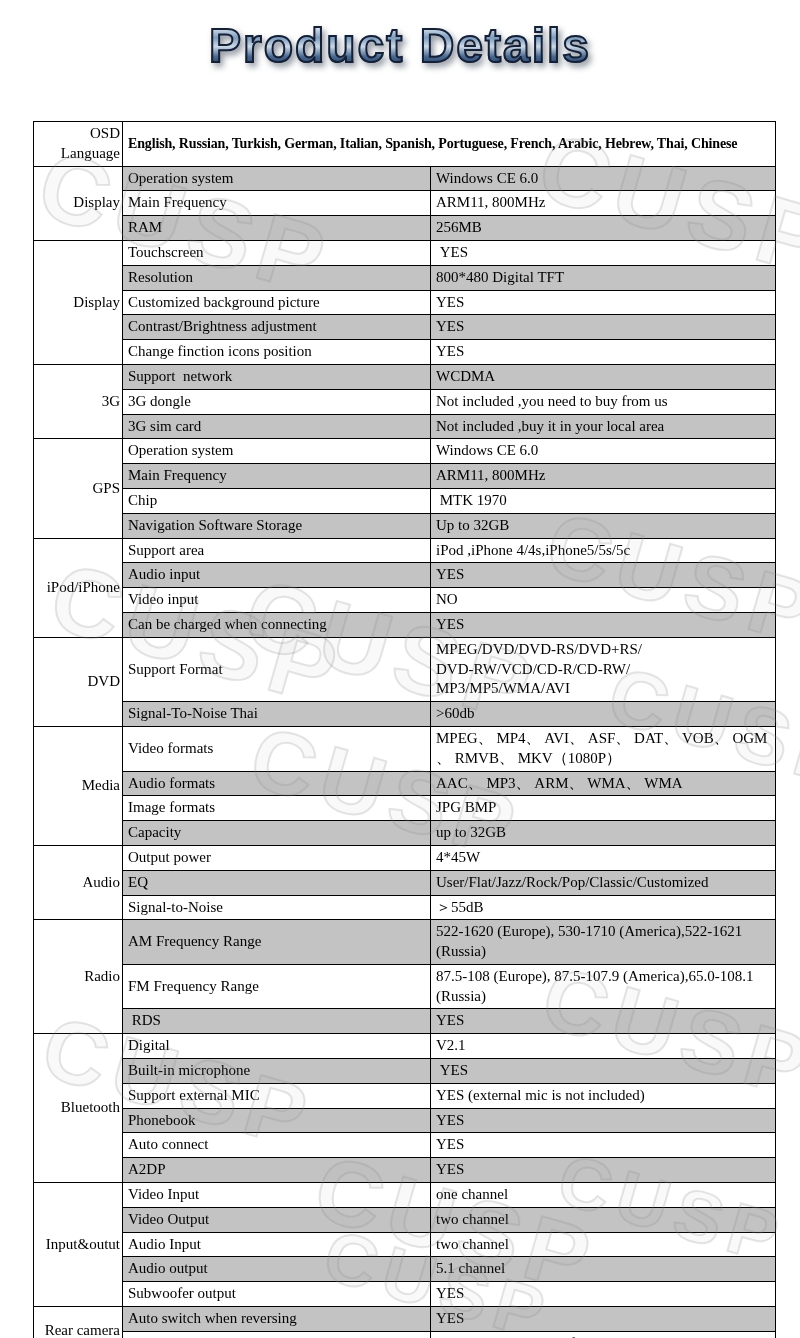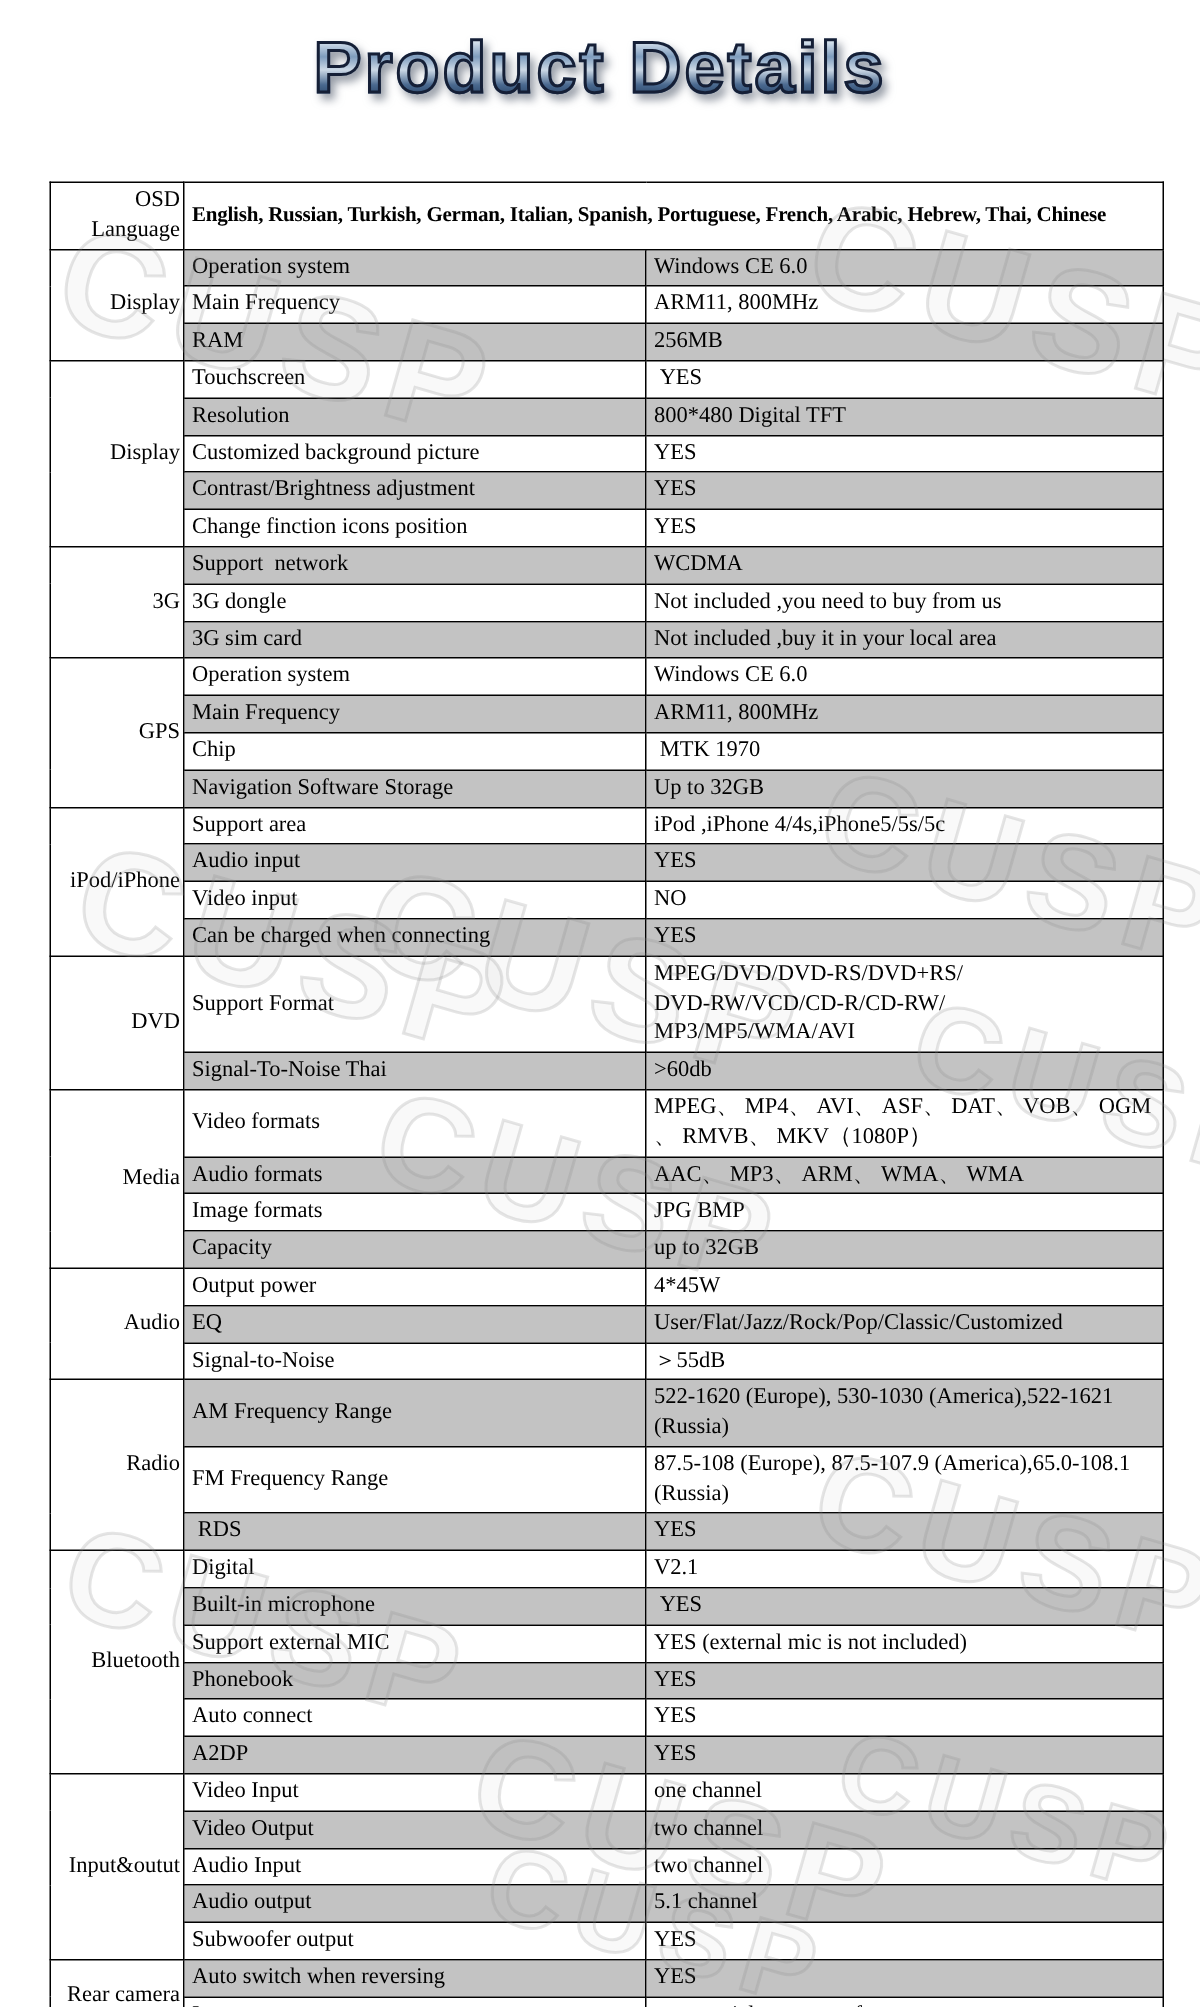--- a/index.html
+++ b/index.html
@@ -245,21 +245,21 @@
         <td class="lbl shade">EQ</td>
         <td class="val shade">User/Flat/Jazz/Rock/Pop/Classic/Customized</td>
       </tr>
       <tr>
         <td class="lbl">Signal-to-Noise</td>
         <td class="val">＞55dB</td>
       </tr>
       <tr>
         <td class="cat" rowspan="3">Radio</td>
         <td class="lbl shade">AM Frequency Range</td>
-        <td class="val shade">522-1620 (Europe), 530-1030 (America),522-1621
+        <td class="val shade">522-1620 (Europe), 530-1710 (America),522-1621
 (Russia)</td>
       </tr>
       <tr>
         <td class="lbl">FM Frequency Range</td>
         <td class="val">87.5-108 (Europe), 87.5-107.9 (America),65.0-108.1
 (Russia)</td>
       </tr>
       <tr>
         <td class="lbl shade"> RDS</td>
         <td class="val shade">YES</td>

